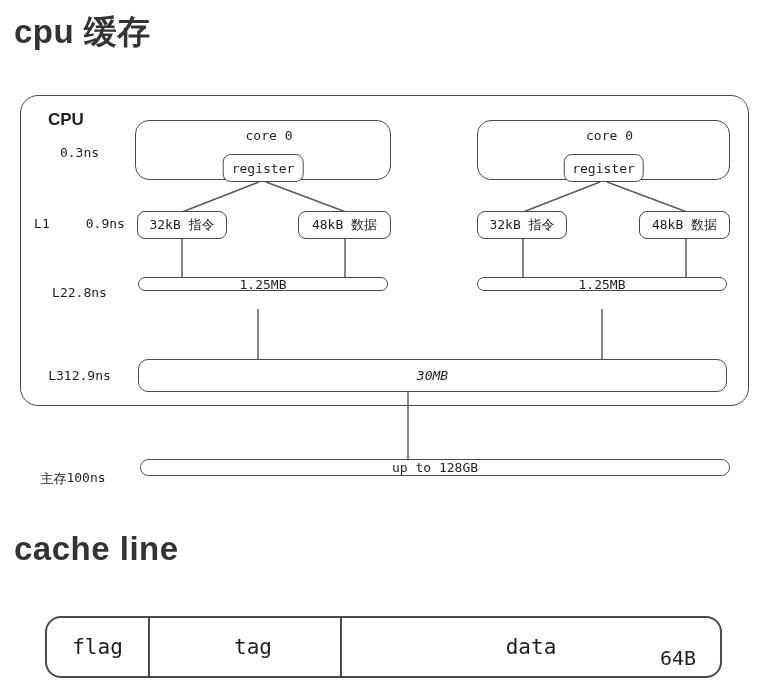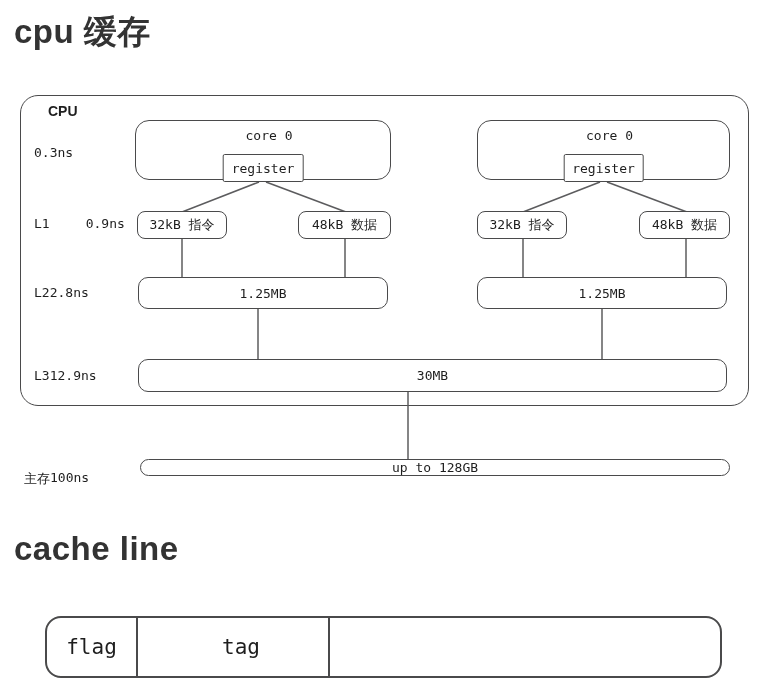--- a/index.html
+++ b/index.html
@@ -26,28 +26,28 @@
   #title-cpu{top:10px;}
   #title-cacheline{top:530px;}
 
   
   .cpu-box{
     position:absolute;left:20px;top:95px;width:729px;height:311px;
     border:1.6px solid var(--line);border-radius:18px;
     box-sizing:border-box;background:transparent;z-index:0;
   }
   .cpu-label{
-    position:absolute;left:27px;top:7px;
+    position:absolute;left:27px;top:14px;
     font-family:"Liberation Sans", sans-serif;
-    font-weight:600;font-size:14px;color:var(--text);
+    font-weight:600;font-size:17px;color:var(--text);
   }
 
   
   .lat-row{
-    position:absolute;display:flex;justify-content:flex-start;
+    position:absolute;display:flex;justify-content:center;
     font-size:13px;color:var(--text);z-index:3;
   }
   #lat-row-0{left:34px;top:145px;width:91px;}
   #lat-row-1{left:34px;top:216px;width:91px;gap:36px;}
   #lat-row-2{left:34px;top:285px;width:91px;}
   #lat-row-3{left:34px;top:368px;width:91px;}
   #lat-row-4{left:24px;top:470px;width:98px;}
 
   
   .lines{position:absolute;left:0;top:0;z-index:1;pointer-events:none;}
@@ -60,48 +60,48 @@
     display:flex;align-items:center;justify-content:center;
     font-size:13px;color:var(--text);
   }
 
   .core-box{border-radius:14px;justify-content:flex-start;align-items:flex-start;}
   #core-left{left:135px;top:120px;width:256px;height:60px;}
   #core-right{left:477px;top:120px;width:253px;height:60px;}
   .core-name{position:absolute;left:12px;right:0;top:7px;text-align:center;}
   .register-box{
     position:absolute;left:50%;top:33px;transform:translateX(-50%);
-    height:26px;padding:0 8px;border:1.5px solid var(--line);border-radius:2px;
+    height:26px;padding:0 8px;border:1.5px solid var(--line);border-radius:8px;
     background:var(--background);display:flex;align-items:center;z-index:3;
   }
 
   .l1-box{border-radius:8px;height:28px;}
   #l1i-left{left:137px;top:211px;width:90px;}
   #l1d-left{left:298px;top:211px;width:93px;}
   #l1i-right{left:477px;top:211px;width:90px;}
   #l1d-right{left:639px;top:211px;width:91px;}
 
-  .l2-box{border-radius:10px;height:32px;}
+  .l2-box{border-radius:10px;height:14px;}
   #l2-left{left:138px;top:277px;width:250px;}
   #l2-right{left:477px;top:277px;width:250px;}
 
-  #l3-box{left:138px;top:359px;width:589px;height:33px;border-radius:10px;}
+  #l3-box{left:138px;top:359px;width:589px;height:33px;border-radius:10px;font-style:italic;}
   #memory-box{left:140px;top:459px;width:590px;height:17px;border-radius:12px;}
 
   
   .cacheline-box{
     position:absolute;left:45px;top:616px;width:677px;height:62px;
     border:2px solid var(--line);border-radius:16px;
     box-sizing:border-box;display:flex;background:var(--background);
   }
   .cl-cell{
     display:flex;align-items:center;justify-content:center;
     font-size:21px;color:var(--text);box-sizing:border-box;position:relative;
   }
-  #cl-flag{width:91px;border-right:2px solid var(--line);}
+  #cl-flag{width:103px;border-right:2px solid var(--line);}
   #cl-tag{width:176px;border-right:2px solid var(--line);margin-left:16px;}
   #cl-data{flex:1;}
   .cl-size{
     position:absolute;right:24px;bottom:6px;font-size:20px;color:var(--text);
   }
 </style>
 </head>
 <body>
 
 <div class="page">
@@ -171,15 +171,19 @@
   <div class="node l2-box" id="l2-right">1.25MB</div>
 
   <div class="node" id="l3-box">30MB</div>
   <div class="node" id="memory-box">up to 128GB</div>
 
   <h1 class="title" id="title-cacheline">cache line</h1>
 
   <div class="cacheline-box">
     <div class="cl-cell" id="cl-flag">flag</div>
     <div class="cl-cell" id="cl-tag">tag</div>
+    <div class="cl-cell" id="cl-data">
+      <span>data</span>
+      <span class="cl-size">64B</span>
+    </div>
   </div>
 
 </div>
 
 </body></html>

